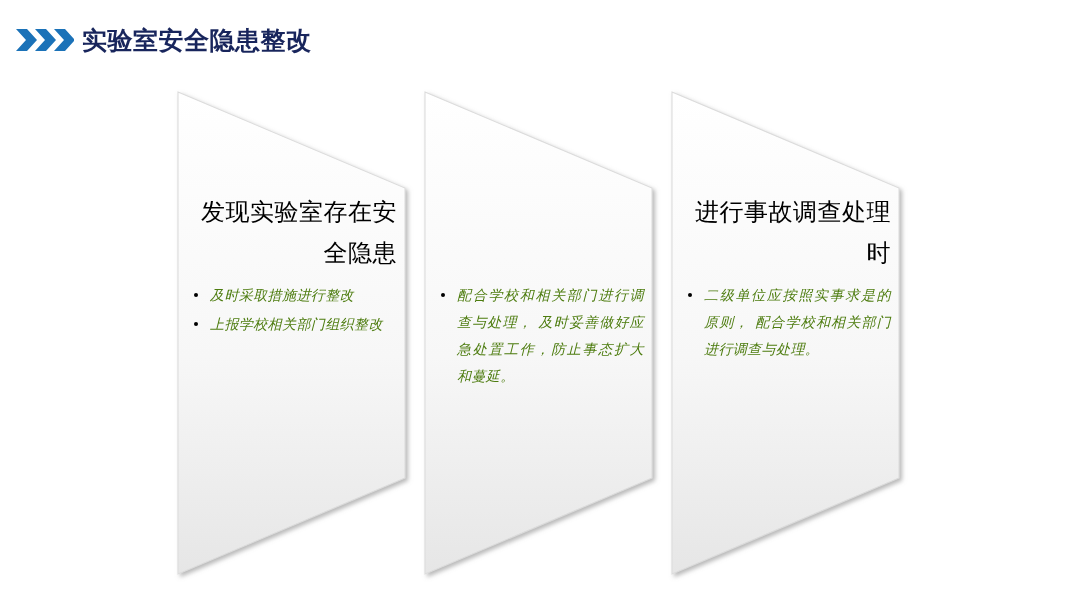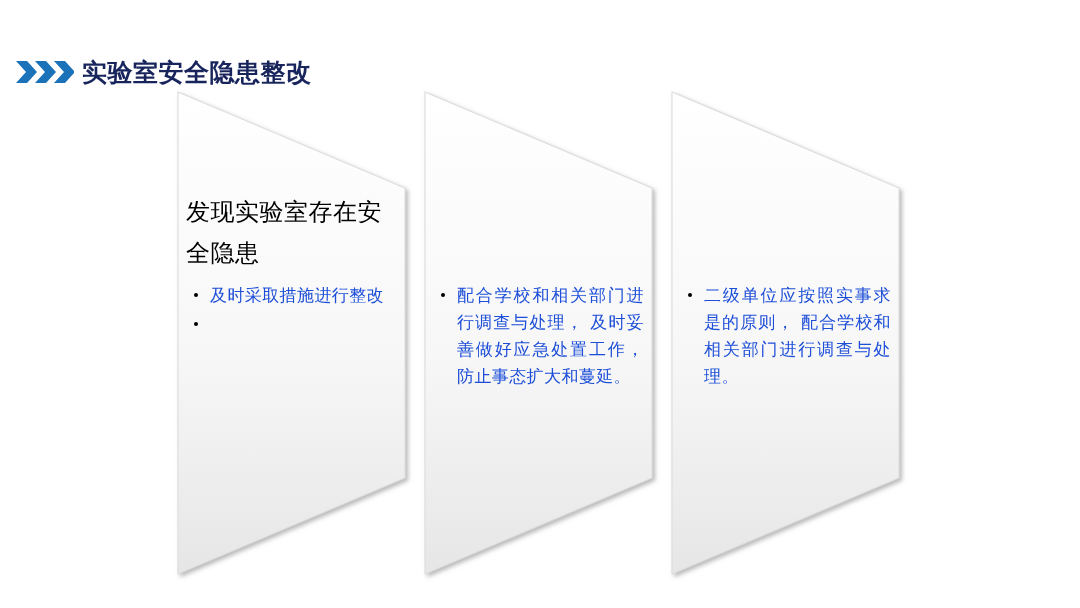--- a/index.html
+++ b/index.html
@@ -15,21 +15,20 @@
     position: relative;
   }
 
   
   #header {
     position: absolute;
     left: 0;
     top: 0;
     width: 1080px;
     height: 80px;
-    margin-top: 32px;
   }
   #chevrons {
     position: absolute;
     left: 16px;
     top: 27px;
     width: 58px;
     height: 26px;
     display: block;
   }
   #page-title {
@@ -79,48 +78,49 @@
     left: 0;
     top: 0;
     width: 227px;
     height: 482px;
   }
   .panel-title {
     position: absolute;
     left: 8px;
     top: 100px;
     width: 211px;
-    text-align: left;
+    text-align: right;
     font-size: 24px;
     line-height: 41px;
     color: #000000;
     font-family: "DejaVu Serif", "Liberation Serif", serif;
     font-weight: 500;
     letter-spacing: 0.5px;
   }
   .panel-bullets {
     position: absolute;
     left: 14px;
     top: 190px;
     width: 205px;
     margin: 0;
     padding: 0;
     list-style: none;
   }
   .bullet-item {
     position: relative;
     padding-left: 18px;
     margin-bottom: 2px;
-    font-size: 17px;
+    font-size: 14px;
     line-height: 27px;
-    color: #1d4ed8;
+    color: #4d7c0f;
     font-family: "DejaVu Serif", "Liberation Serif", serif;
     letter-spacing: 0.4px;
     text-align: justify;
     text-justify: inter-character;
+    font-style: italic;
   }
   .bullet-dot {
     position: absolute;
     left: 2px;
     top: 11px;
     width: 4px;
     height: 4px;
     background: #000000;
     border-radius: 50%;
   }
@@ -160,20 +160,21 @@
 
     <div class="panel-content">
       <div class="panel-title">发现实验室存在安全隐患</div>
       <ul class="panel-bullets">
         <li class="bullet-item">
           <span class="bullet-dot"></span>
           <span>及时采取措施进行整改</span>
         </li>
         <li class="bullet-item">
           <span class="bullet-dot"></span>
+          <span>上报学校相关部门组织整改</span>
         </li>
       </ul>
     </div>
   </div>
 
   <div class="panel-wrap p1">
     <svg class="panel-shape" viewBox="0 0 243 494">
       <defs>
         <linearGradient id="pg2" x1="0" y1="0" x2="0" y2="1">
           <stop offset="0%" stop-color="#ffffff"></stop>
@@ -206,20 +207,21 @@
           <stop offset="100%" stop-color="#e6e6e6"></stop>
         </linearGradient>
         <filter id="ps3" x="-25%" y="-25%" width="160%" height="160%">
           <feDropShadow dx="2.5" dy="2.5" stdDeviation="2.2" flood-color="#8d8d8d" flood-opacity="0.62"></feDropShadow>
         </filter>
       </defs>
       <path d="M6 4 L233 100 L233 390 L6 486 Z" fill="url(#pg3)" stroke="#dcdcdc" stroke-width="1.1" filter="url(#ps3)"></path>
     </svg>
 
     <div class="panel-content">
+      <div class="panel-title">进行事故调查处理时</div>
       <ul class="panel-bullets">
         <li class="bullet-item">
           <span class="bullet-dot"></span>
           <span>二级单位应按照实事求是的原则， 配合学校和相关部门进行调查与处理。</span>
         </li>
       </ul>
     </div>
   </div>
 
 </div>

